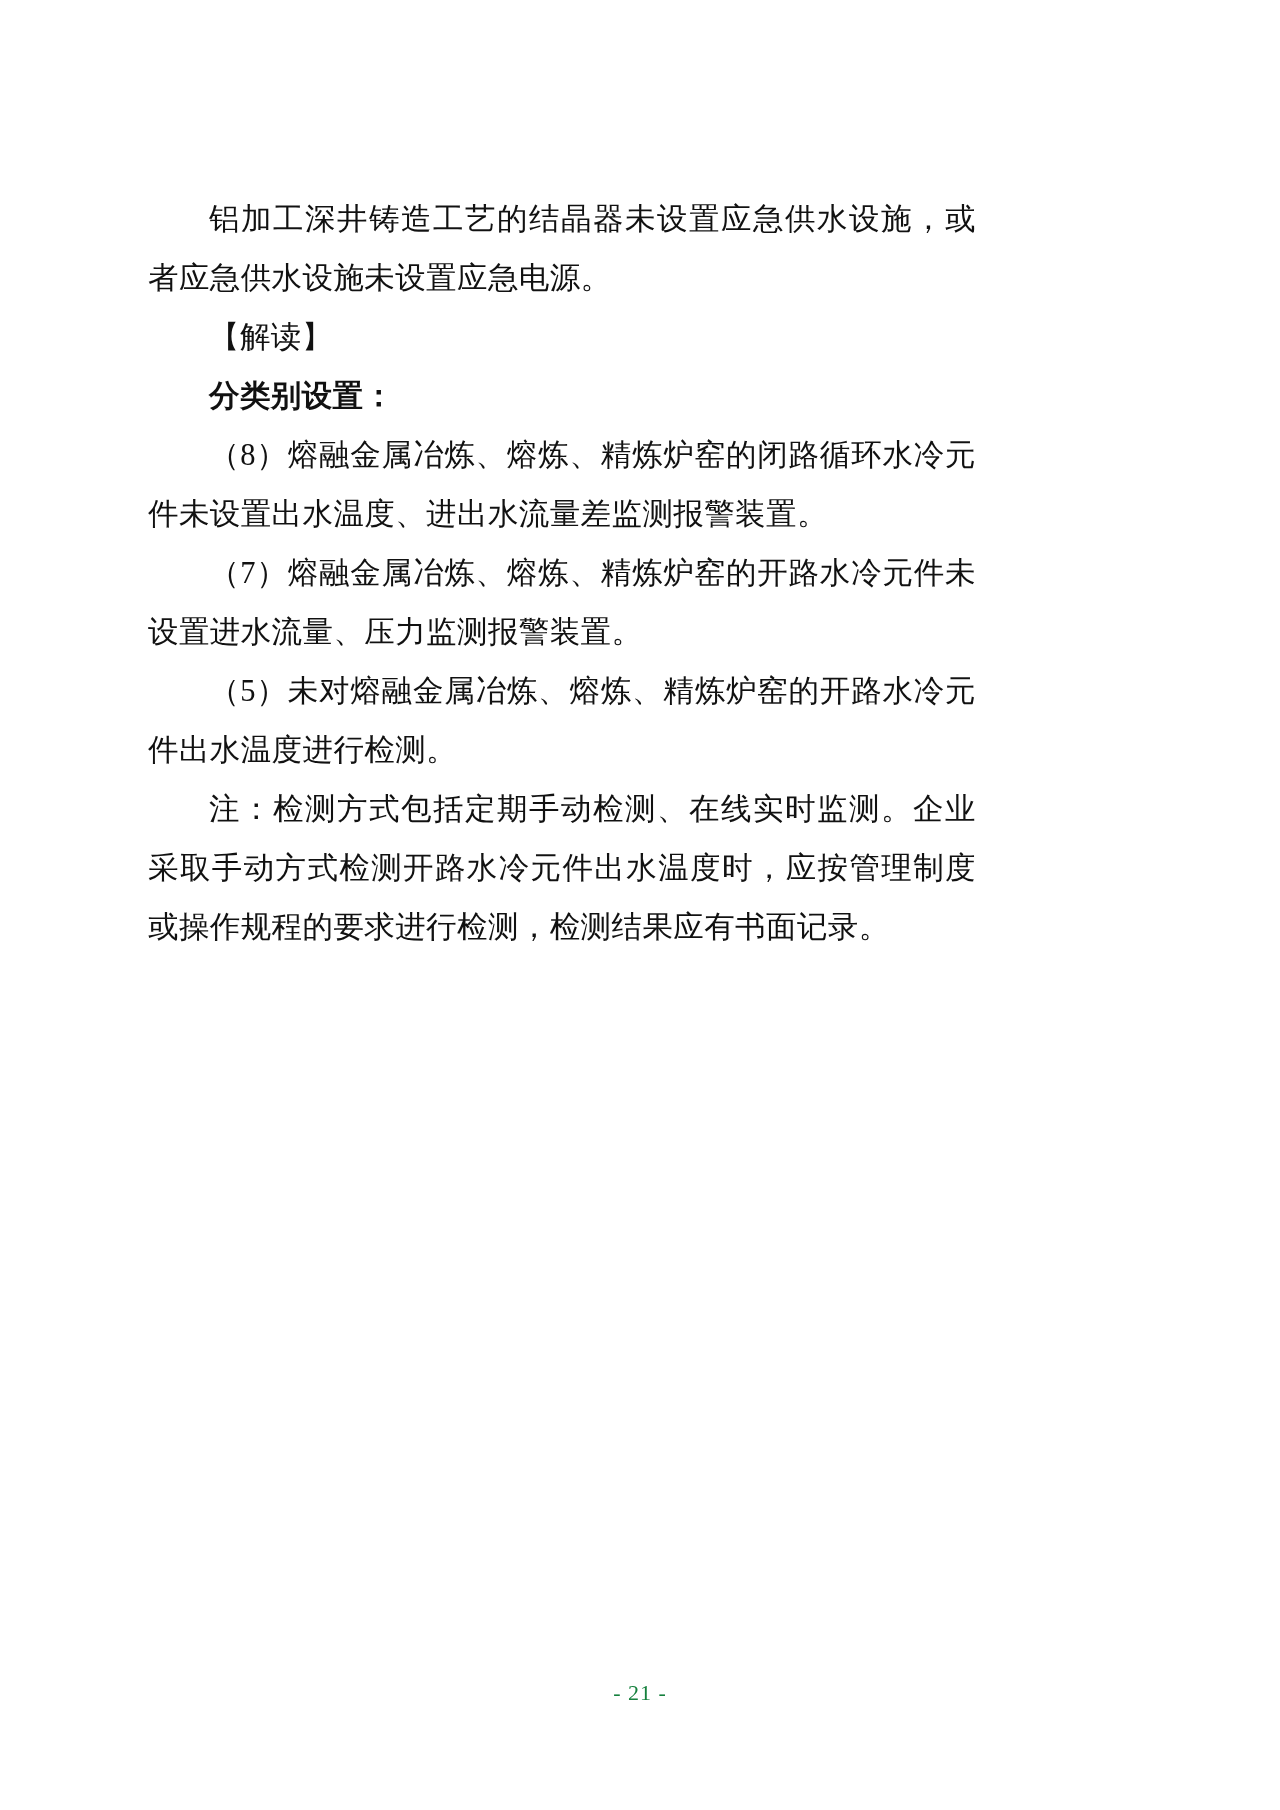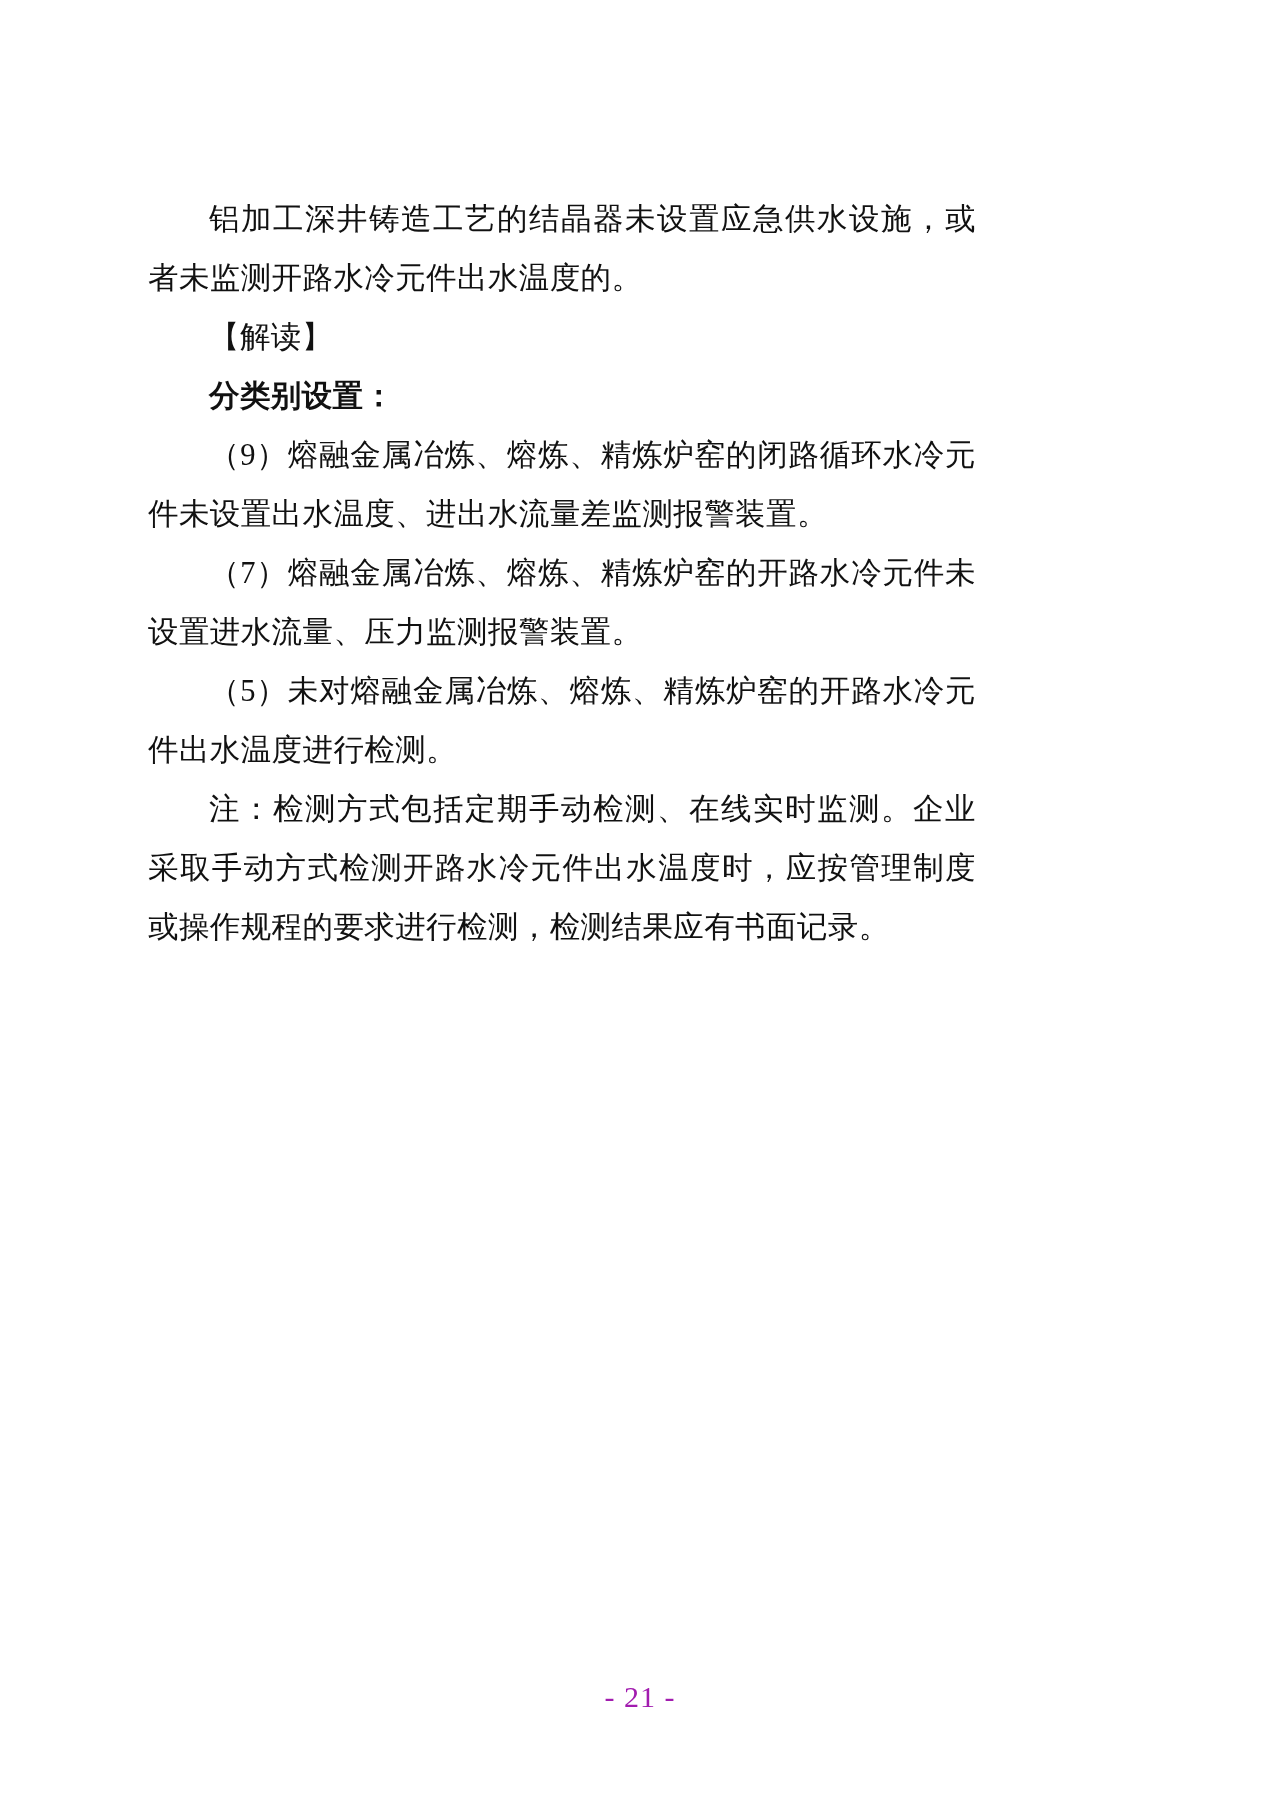--- a/index.html
+++ b/index.html
@@ -42,33 +42,33 @@
   p.heading-bold {
     font-weight: bold;
     text-indent: 61px;
   }
   .pagenum {
     position: absolute;
     left: 0;
     right: 0;
     top: 1680px;
     text-align: center;
-    font-size: 30px;
+    font-size: 22px;
     font-family: "Liberation Serif", "DejaVu Serif", serif;
-    color: #a21caf;
+    color: #15803d;
     letter-spacing: 1px;
   }
 </style>
 </head>
 <body>
 
 <div class="page">
   <div class="content">
-    <p class="indent">铝加工深井铸造工艺的结晶器未设置应急供水设施，或者未监测开路水冷元件出水温度的。</p>
+    <p class="indent">铝加工深井铸造工艺的结晶器未设置应急供水设施，或者应急供水设施未设置应急电源。</p>
     <p class="indent">【解读】</p>
     <p class="heading-bold">分类别设置：</p>
-    <p class="indent">（9）熔融金属冶炼、熔炼、精炼炉窑的闭路循环水冷元件未设置出水温度、进出水流量差监测报警装置。</p>
+    <p class="indent">（8）熔融金属冶炼、熔炼、精炼炉窑的闭路循环水冷元件未设置出水温度、进出水流量差监测报警装置。</p>
     <p class="indent">（7）熔融金属冶炼、熔炼、精炼炉窑的开路水冷元件未设置进水流量、压力监测报警装置。</p>
     <p class="indent">（5）未对熔融金属冶炼、熔炼、精炼炉窑的开路水冷元件出水温度进行检测。</p>
     <p class="indent">注：检测方式包括定期手动检测、在线实时监测。企业采取手动方式检测开路水冷元件出水温度时，应按管理制度或操作规程的要求进行检测，检测结果应有书面记录。</p>
   </div>
   <div class="pagenum">- 21 -</div>
 </div>
 
 </body></html>

